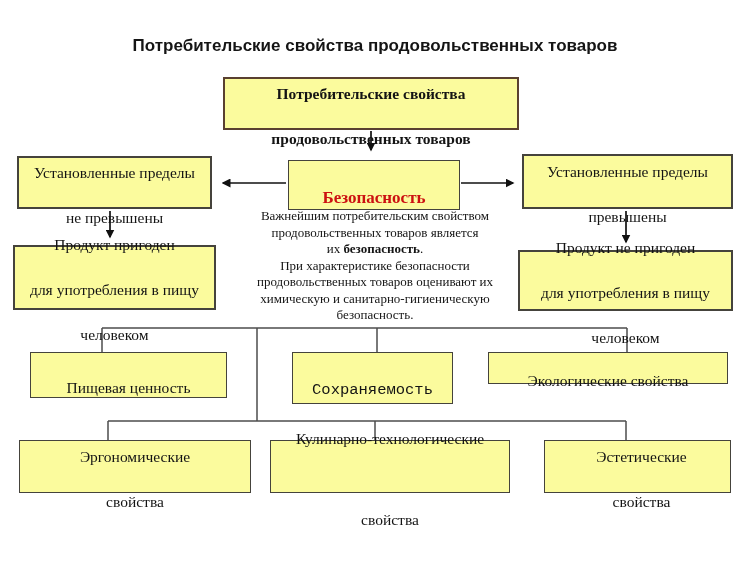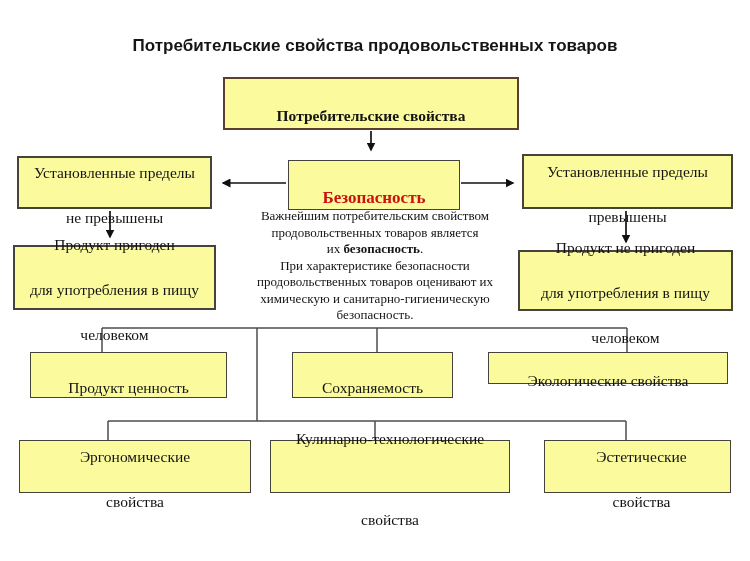--- a/index.html
+++ b/index.html
@@ -31,21 +31,21 @@
   }
   .node .ln{display:block;margin-top:25px;}
   .n-root{left:223px;top:77px;width:296px;height:53px;border-color:#5a4030;font-weight:bold;font-size:15.5px;}
   .n-safety{left:288px;top:160px;width:172px;height:50px;border-width:1.5px;}
   .n-safety .ln{font-weight:bold;font-size:17px;color:#cc1111;}
   .n-limit-left{left:17px;top:156px;width:195px;height:53px;}
   .n-limit-right{left:522px;top:154px;width:211px;height:55px;}
   .n-product-left{left:13px;top:245px;width:203px;height:65px;}
   .n-product-right{left:518px;top:250px;width:215px;height:61px;}
   .n-food{left:30px;top:352px;width:197px;height:46px;border-width:1.5px;}
-  .n-keep{left:292px;top:352px;width:161px;height:46px;border-width:1.5px;}
+  .n-keep{left:292px;top:352px;width:161px;height:52px;border-width:1.5px;font-family:Liberation Mono, monospace;}
   .n-eco{left:488px;top:352px;width:240px;height:32px;border-width:1.5px;}
   .n-ergo{left:19px;top:440px;width:232px;height:53px;border-width:1.5px;}
   .n-culinary{left:270px;top:440px;width:240px;height:53px;border-width:1.5px;gap:36px;}
   .n-aesthetic{left:544px;top:440px;width:187px;height:53px;border-width:1.5px;padding-left:8px;}
   #center-note{
     position:absolute;left:225px;top:208px;width:300px;
     text-align:center;font-size:13px;line-height:16.5px;color:#141414;
   }
   #center-note b{font-weight:bold;}
 </style>
@@ -79,20 +79,21 @@
       <path d="M257 328 V421"></path>
       <path d="M108 421 H626"></path>
       <path d="M108 421 V440"></path>
       <path d="M375 421 V440"></path>
       <path d="M626 421 V440"></path>
     </g>
   </svg>
 
   <div class="node n-root">
     <span class="ln">Потребительские свойства</span>
+    <span class="ln">продовольственных товаров</span>
   </div>
 
   <div class="node n-limit-left">
     <span class="ln">Установленные пределы</span>
     <span class="ln">не превышены</span>
   </div>
 
   <div class="node n-safety">
     <span class="ln">Безопасность</span>
   </div>
@@ -118,21 +119,21 @@
     <div>безопасность.</div>
   </div>
 
   <div class="node n-product-right">
     <span class="ln">Продукт не пригоден</span>
     <span class="ln">для употребления в пищу</span>
     <span class="ln">человеком</span>
   </div>
 
   <div class="node n-food">
-    <span class="ln">Продукт ценность</span>
+    <span class="ln">Пищевая ценность</span>
   </div>
 
   <div class="node n-keep">
     <span class="ln">Сохраняемость</span>
   </div>
 
   <div class="node n-eco">
     <span class="ln">Экологические свойства</span>
   </div>
 

